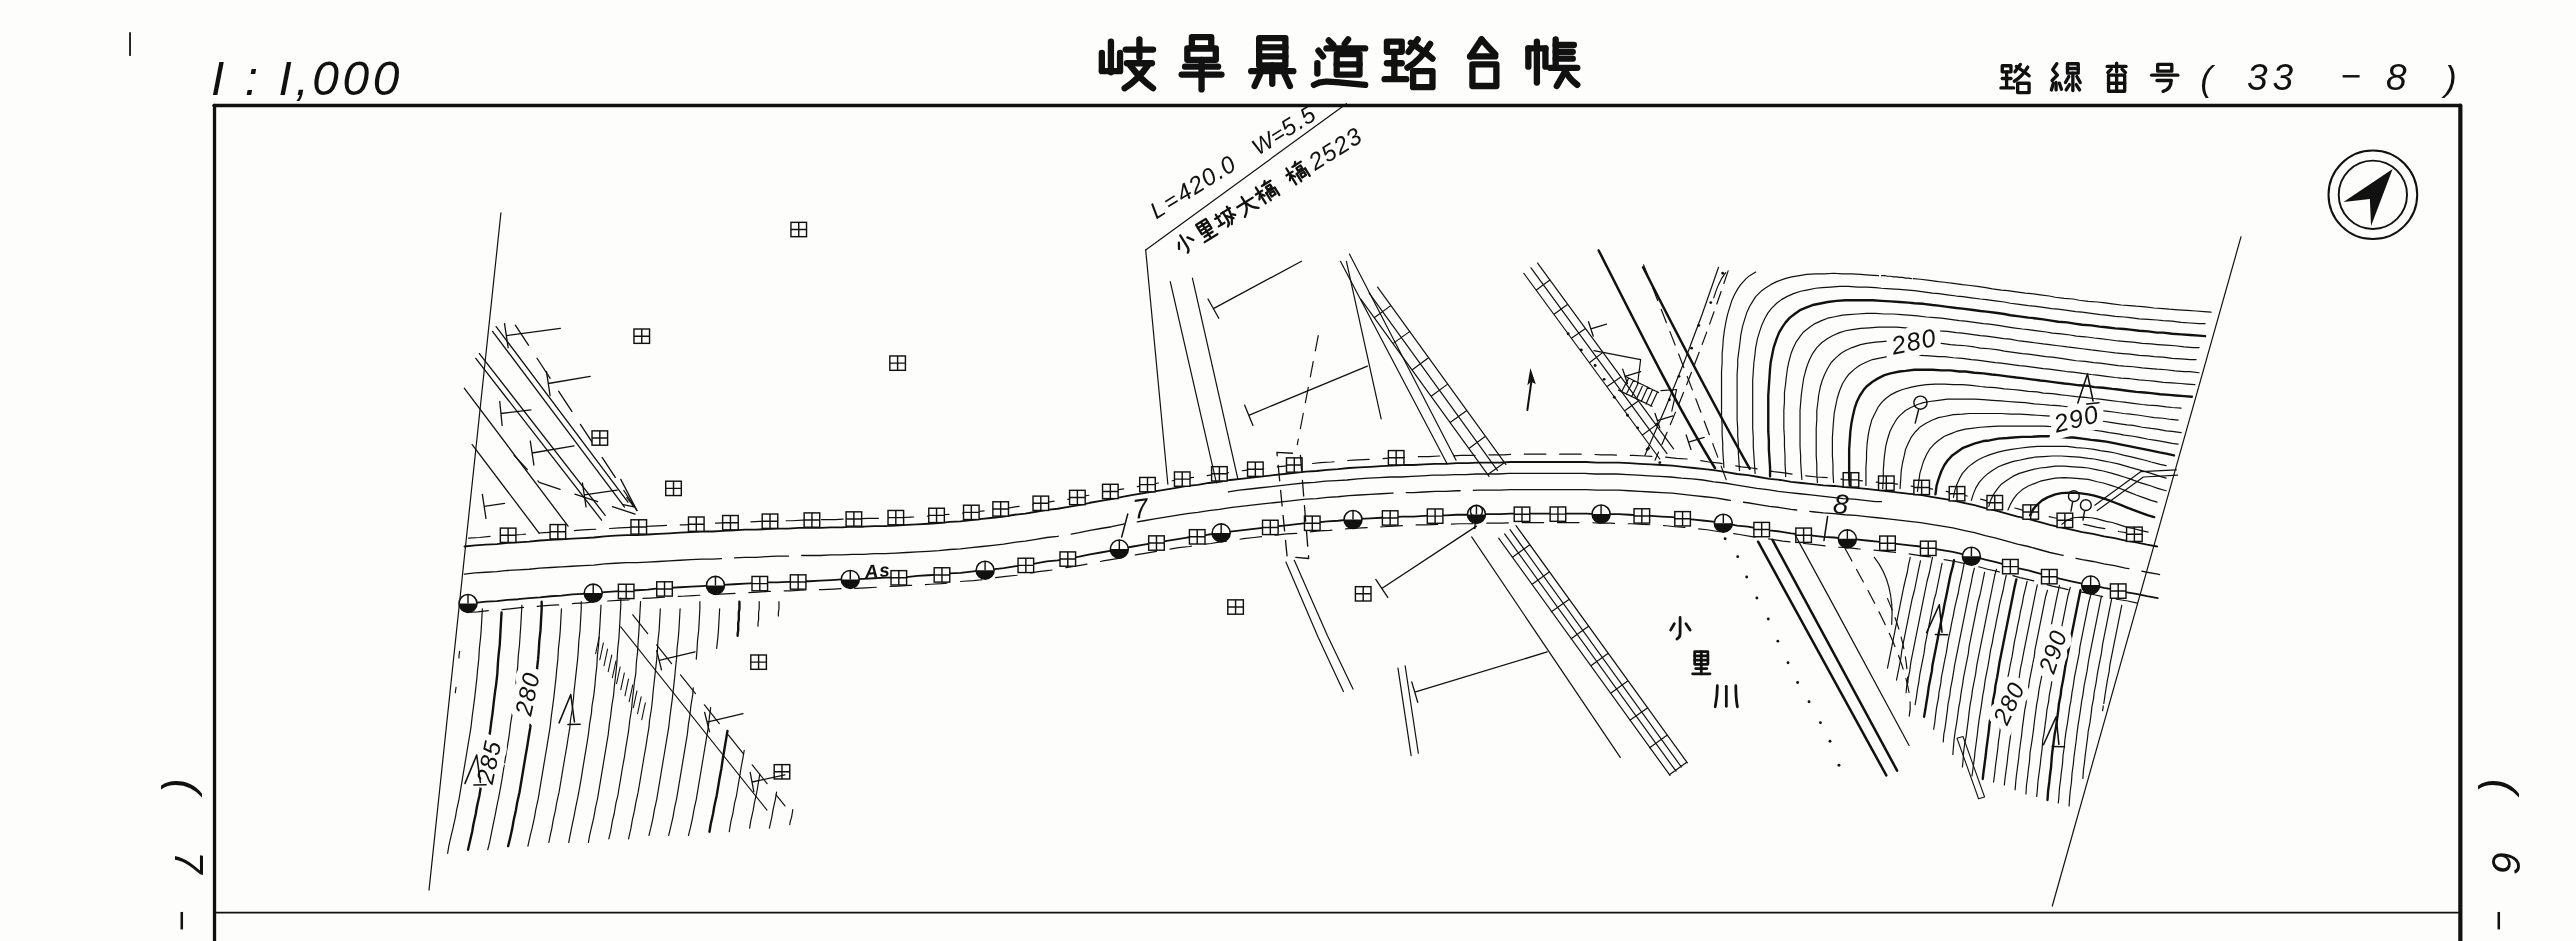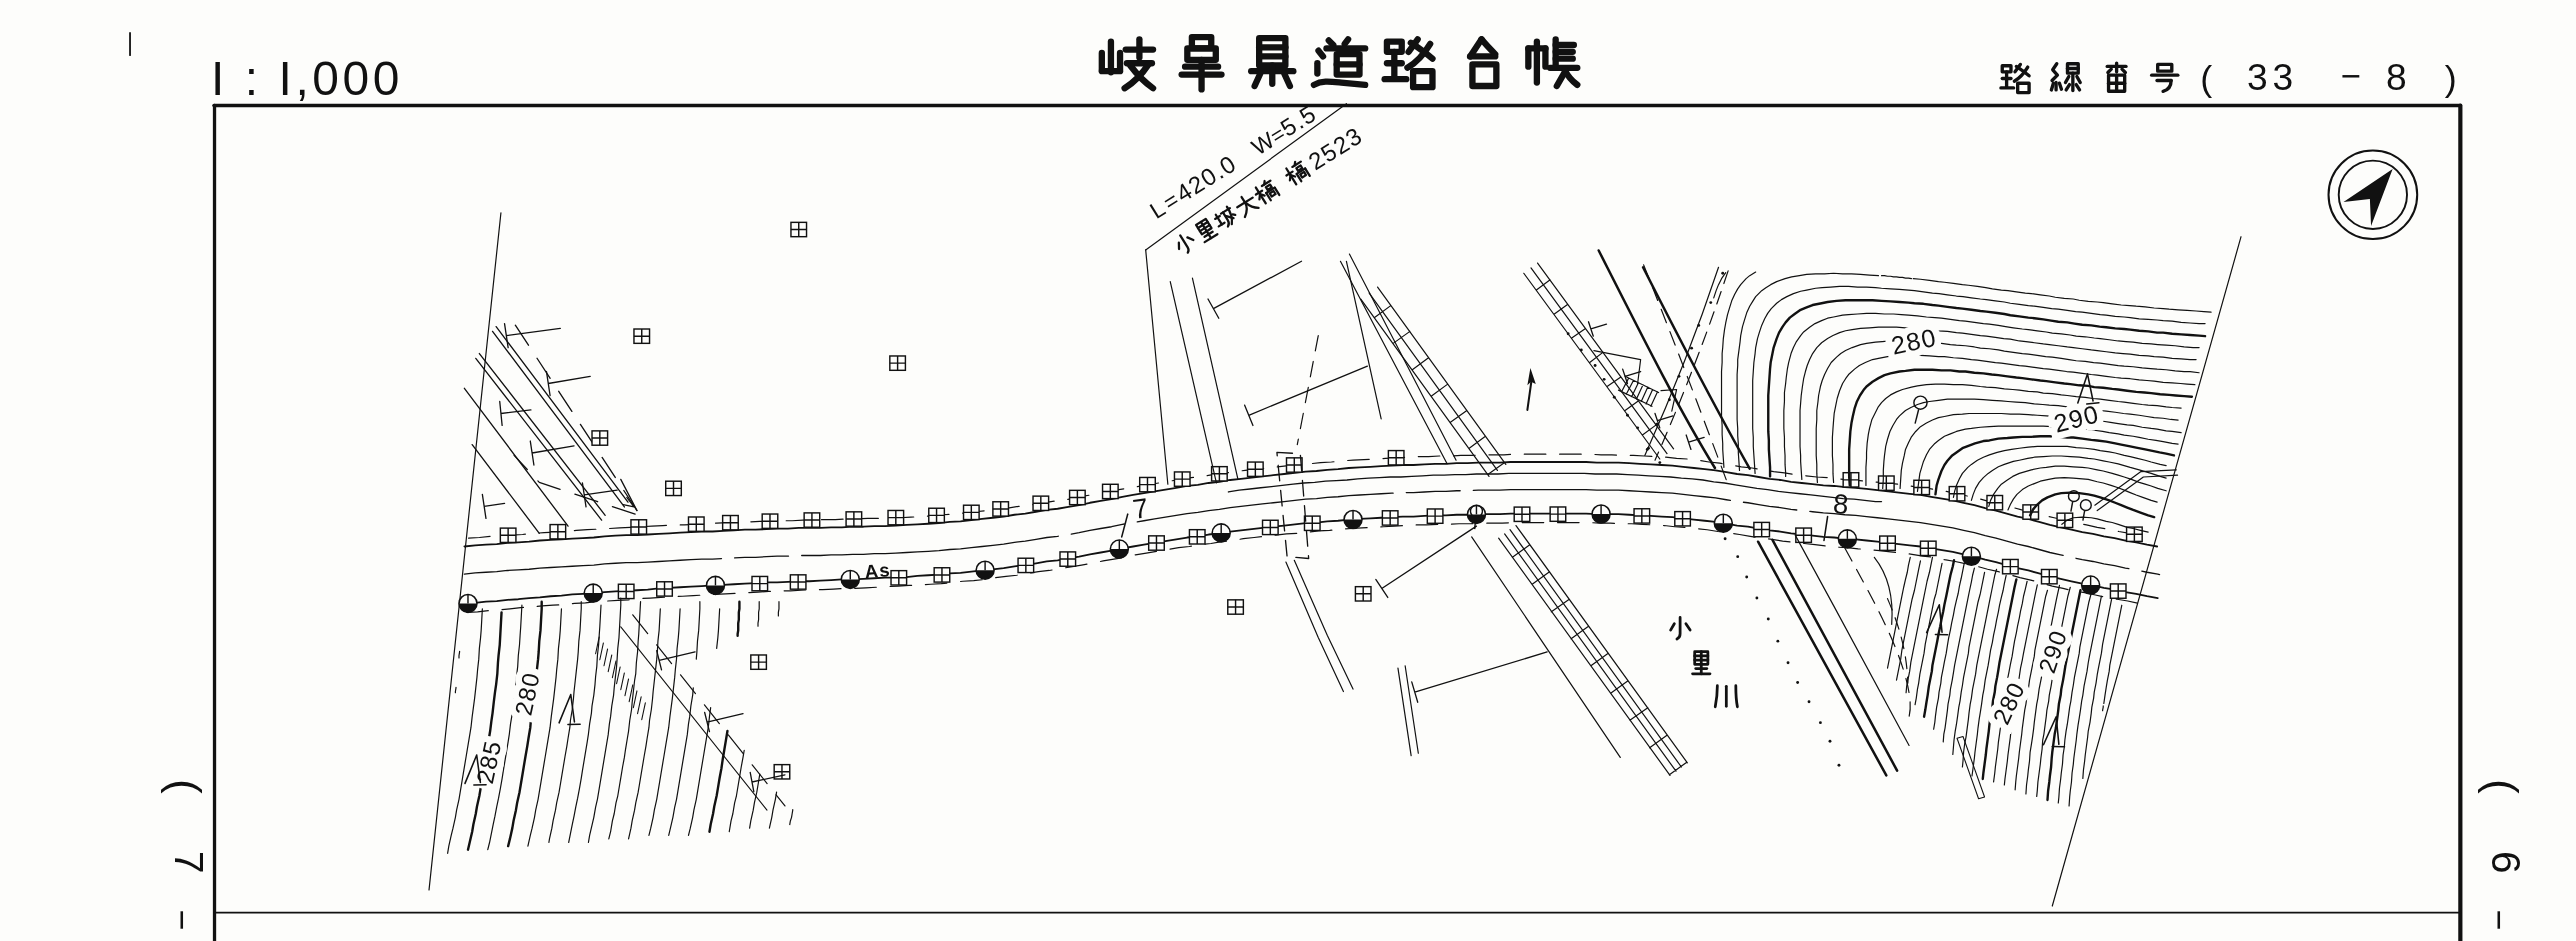--- a/index.html
+++ b/index.html
@@ -1,15 +1,15 @@
 <!DOCTYPE html>
 <html style="font-size:9.6px"><head><meta charset="utf-8">
 <style>
 html,body{margin:0;padding:0;background:#fdfdfb;}
-#map{position:relative;width:2576px;height:942px;font-family:"Liberation Sans",sans-serif;}
+#map{position:relative;width:2576px;height:942px;font-family:"Liberation Sans",sans-serif;font-style:italic;}
 </style></head>
 <body>
 <div id="map">
 <svg width="2576" height="942" viewBox="0 0 4299 1572">
 <g>
         <rect x="0" y="0" width="4299" height="1572" fill="#fdfdfb"></rect>
       </g>
 
 <g>
         <path d="M357,176 H4106" fill="none" stroke="#111" stroke-width="5.5" stroke-linecap="round" stroke-linejoin="round"></path>

